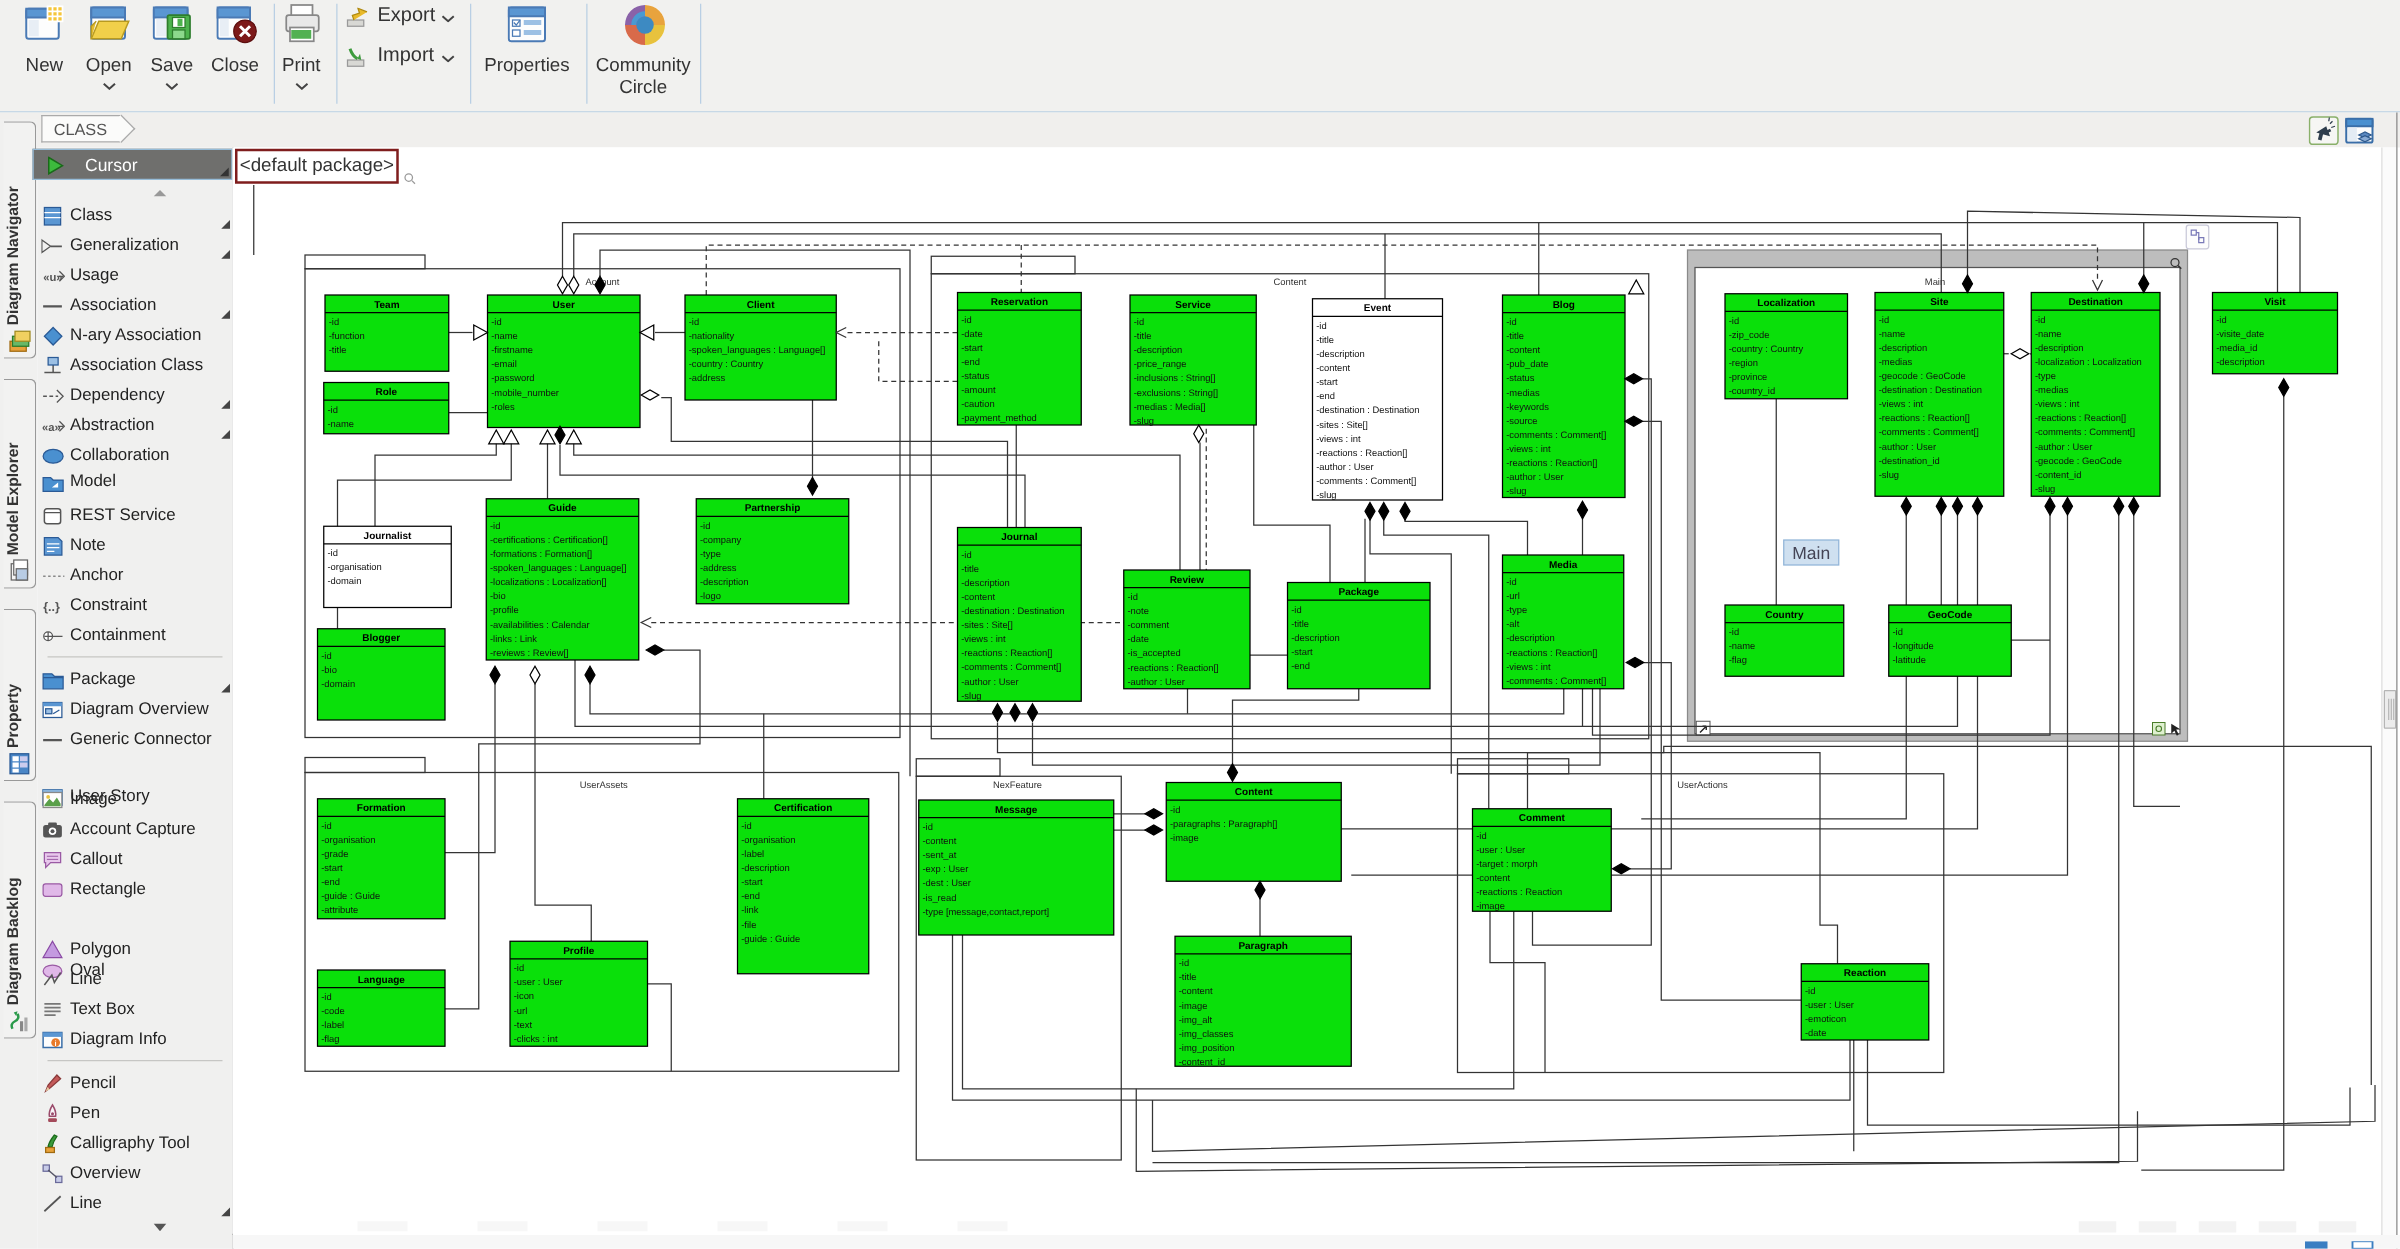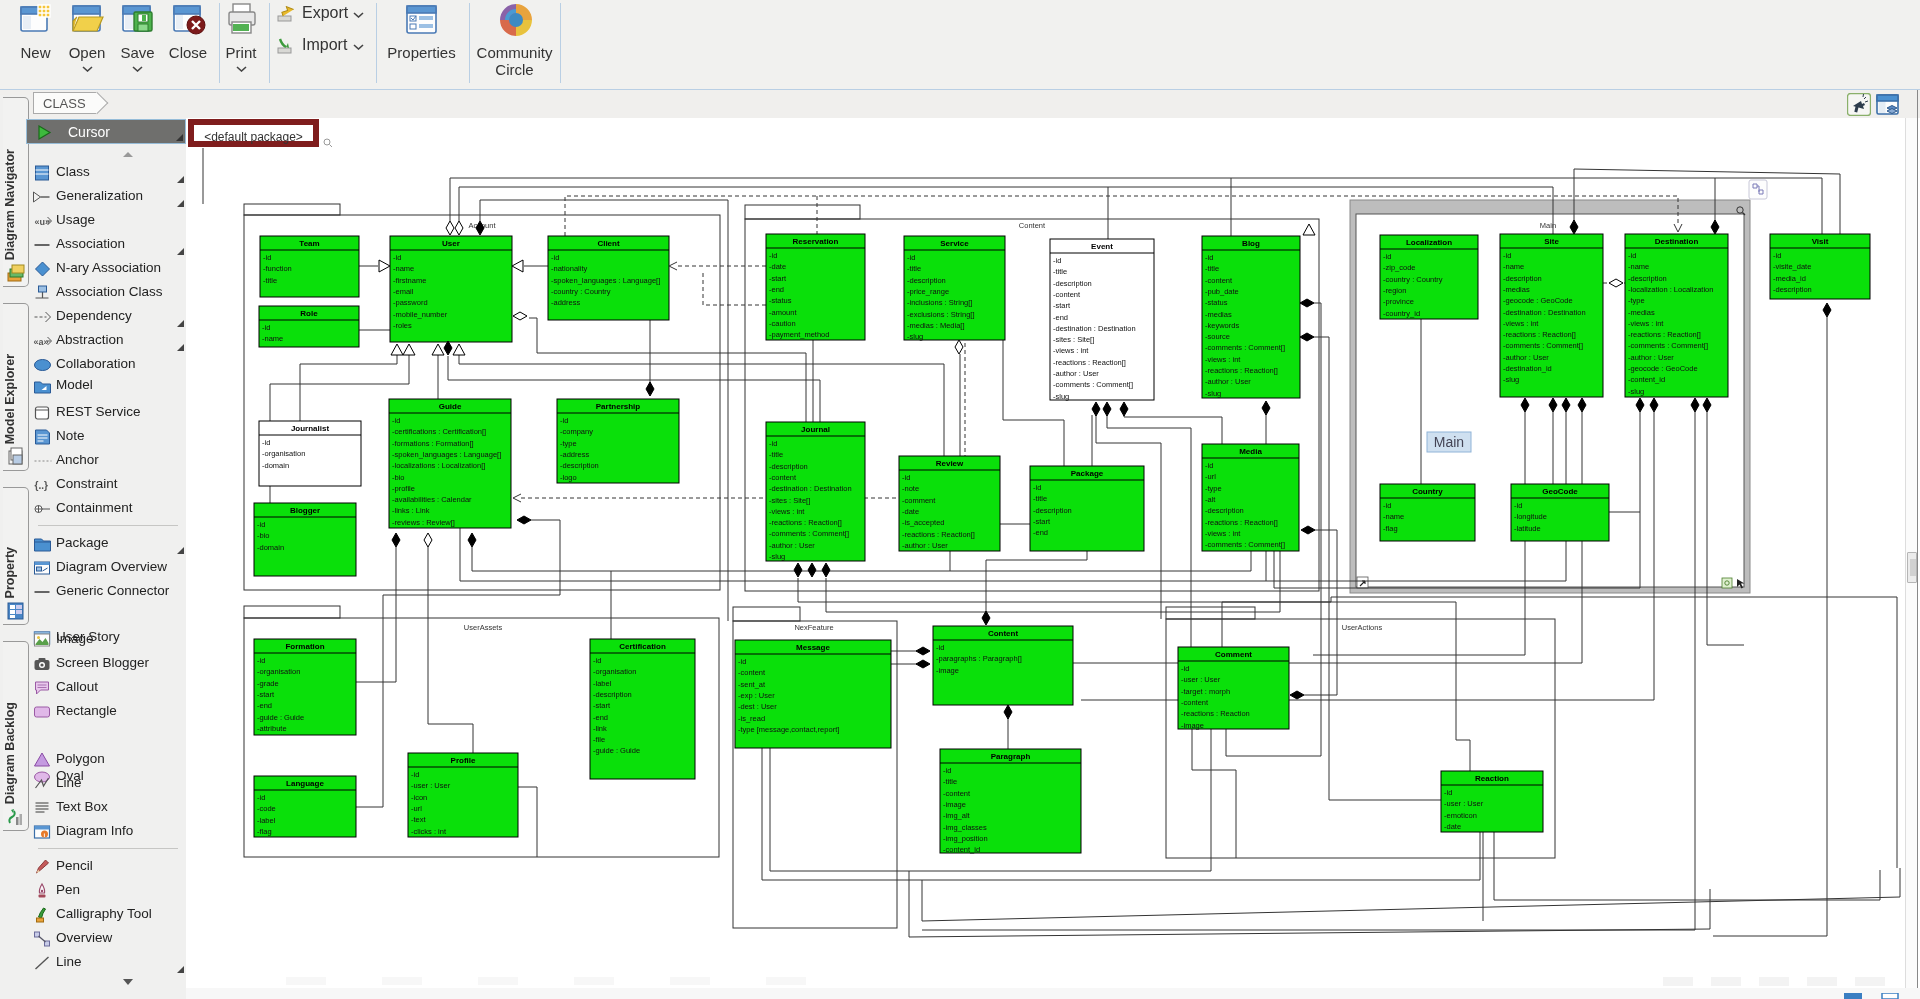--- a/index.html
+++ b/index.html
@@ -21,21 +21,21 @@
 .prow .pi{position:absolute;left:3px;top:3px;width:19px;height:18px;}
 .prow .pt{position:absolute;left:26px;top:3px;white-space:nowrap;}
 .prow .corner{position:absolute;right:2px;bottom:2px;width:0;height:0;border-left:7px solid transparent;border-bottom:7px solid #444;}
 #cursorrow{position:absolute;left:-4px;top:1px;width:160px;height:25px;background:#6f6f6d;color:#fff;font-size:14px;border:1.5px solid #96bcd8;}
 .psep{position:absolute;left:8px;width:140px;height:1px;background:#c6c6c4;}
 #canvaswrap{position:absolute;left:186px;top:118px;width:1719px;height:870px;background:#fff;border-bottom:1px solid #666;}
 #canvaswrap svg.cv{position:absolute;left:0;top:0;}
 .pl{font:7.5px "Liberation Sans",sans-serif;fill:#333;}
 .ct{font:bold 8px "Liberation Sans",sans-serif;fill:#000;}
 .ca{font:7.5px "Liberation Sans",sans-serif;fill:#111;}
-#defpkg{position:absolute;left:188px;top:119px;width:131px;height:28px;background:#fff;border:6px solid #7f1d1d;font-size:12px;color:#333;line-height:24px;text-align:center;z-index:5;}
+#defpkg{position:absolute;left:188px;top:119px;width:131px;height:28px;background:#fff;border:2px solid #7f1d1d;font-size:15px;color:#333;line-height:24px;text-align:center;z-index:5;}
 #vscroll{position:absolute;left:1905px;top:118px;width:12px;height:870px;background:#fbfbfb;border-left:1px solid #ddd;}
 #vthumb{position:absolute;left:1px;top:434px;width:10px;height:31px;background:#ececec;border:1px solid #b5b5b5;border-radius:1px;}
 #winedge{position:absolute;left:1917px;top:90px;width:1px;height:909px;background:#888;}
 #bottomstrip{position:absolute;left:186px;top:988px;width:1734px;height:11px;background:#f7f7f7;}
 </style></head>
 <body>
 <div id="toolbar">
 
   <div class="tbtn" style="left:13px;width:45px;">
       <svg class="abs" style="left:7px;top:4px;" width="32" height="33" viewBox="0 0 32 33">
@@ -359,21 +359,21 @@
       </svg>
       <span class="pt">Image</span>
     </div>
 <div class="prow" style="top:534px;">
       <svg class="pi" viewBox="0 0 18 18">
         <rect x="1" y="5" width="15" height="10" rx="2" fill="#555"></rect>
         <rect x="5" y="3" width="7" height="4" rx="1" fill="#555"></rect>
         <circle cx="8.5" cy="10" r="3" fill="#fff"></circle>
         <circle cx="8.5" cy="10" r="1.6" fill="#555"></circle>
       </svg>
-      <span class="pt">Screen Blogger</span>
+      <span class="pt">Account Capture</span>
     </div>
 <div class="prow" style="top:558px;">
       <svg class="pi" viewBox="0 0 18 18">
         <path d="M2 3 h13 v8 h-8 l-4 4 v-4 h-1 z" fill="#e8c8ec" stroke="#9a5aa4"></path>
         <path d="M4 6 h9 M4 8.5 h9" stroke="#9a5aa4" stroke-width="0.8"></path>
       </svg>
       <span class="pt">Callout</span>
     </div>
 <div class="prow" style="top:582px;">
       <svg class="pi" viewBox="0 0 18 18">

